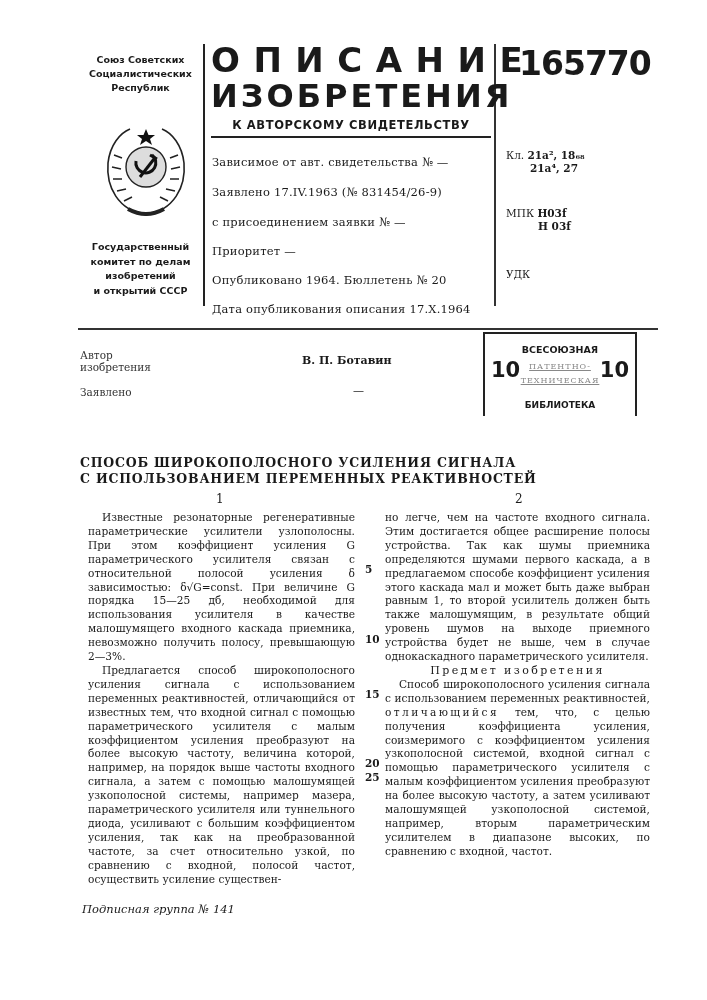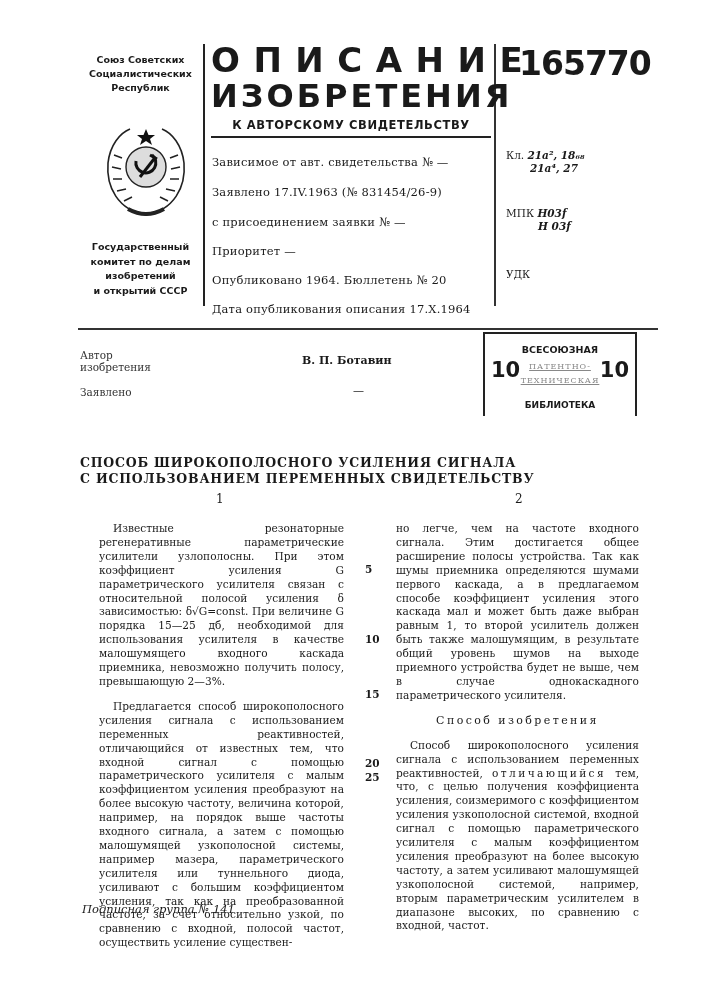--- a/index.html
+++ b/index.html
@@ -26,40 +26,40 @@
     font-weight: bold; font-size: 32px; letter-spacing: 3px; line-height: 34px; white-space: nowrap; }
   .subtitle { left: 211px; top: 118px; width: 280px; text-align: center; font-family: "DejaVu Sans", sans-serif;
     font-weight: bold; font-size: 11.5px; letter-spacing: 0.6px; }
   .subtitle-rule { left: 211px; top: 136px; width: 280px; height: 2px; background: #222; }
 
   .meta { left: 212px; font-size: 11.5px; white-space: nowrap; letter-spacing: 0.2px; }
 
   .patnum { left: 502px; top: 44px; font-family: "DejaVu Sans", sans-serif; font-weight: bold;
     font-size: 33px; letter-spacing: -1px; margin-left: 17px; }
   .rmeta { left: 506px; font-size: 10.5px; line-height: 13px; white-space: nowrap; }
-  .rmeta b { font-weight: bold; font-style: italic; }
+  .rmeta b { font-weight: bold; }
 
   .hrule { left: 78px; top: 328px; width: 580px; height: 1.5px; background: #333; }
 
   .small-label { left: 80px; font-size: 10.5px; line-height: 12px; color: #333; }
   .author-name { left: 302px; top: 354px; font-size: 11px; font-weight: bold; }
   .applicant-dash { left: 353px; top: 384px; font-size: 11px; }
 
   .stamp { left: 483px; top: 323px; width: 150px; height: 82px; border-left: 2px solid #222; border-right: 2px solid #222; border-top: 2px solid #222; margin-top: 9px; }
   .stamp-top { left: 0; top: 10px; width: 100%; text-align: center; font-family: "DejaVu Sans", sans-serif; font-weight: bold; font-size: 9.5px; }
   .stamp-num { top: 24px; font-family: "DejaVu Sans", sans-serif; font-weight: bold; font-size: 21px; }
   .stamp-mid { left: 0; width: 100%; text-align: center; font-size: 8px; color: #888; letter-spacing: 1px; text-decoration: underline; }
   .stamp-bot { left: 0; top: 66px; width: 100%; text-align: center; font-family: "DejaVu Sans", sans-serif; font-weight: bold; font-size: 9px; }
 
   .doc-title { left: 80px; top: 455px; width: 575px; text-align: left; font-weight: bold;
     font-size: 12.5px; line-height: 16px; letter-spacing: 0.8px; }
 
   .colnum { font-size: 12px; }
   .col { font-size: 10.6px; line-height: 13.9px; text-align: justify; }
-  .col p { margin: 11px; text-indent: 14px; }
+  .col p { margin: 0; text-indent: 14px; }
   .col p.noindent { text-indent: 0; }
   .col1 { left: 88px; top: 511px; width: 267px; }
   .col2 { left: 385px; top: 511px; width: 265px; }
   .section-head { text-align: center; letter-spacing: 2.4px; font-size: 11px; margin: 12px 0 10px 0; text-indent: 0 !important; }
   .spaced { letter-spacing: 2.4px; }
 
   .linenum { left: 365px; font-size: 10.5px; font-weight: bold; width: 20px; text-align: left; }
 
   .footer { left: 82px; top: 902px; font-size: 11.5px; font-style: italic; }
 </style>
@@ -139,36 +139,36 @@
   <div class="abs stamp-top">ВСЕСОЮЗНАЯ</div>
   <div class="abs stamp-num" style="left:6px">10</div>
   <div class="abs stamp-num" style="right:6px">10</div>
   <div class="abs stamp-mid" style="top:28px">ПАТЕНТНО-</div>
   <div class="abs stamp-mid" style="top:42px">ТЕХНИЧЕСКАЯ</div>
   <div class="abs stamp-bot">БИБЛИОТЕКА</div>
 </div>
 
 <div class="abs doc-title">
   <div>СПОСОБ ШИРОКОПОЛОСНОГО УСИЛЕНИЯ СИГНАЛА</div>
-  <div>С ИСПОЛЬЗОВАНИЕМ ПЕРЕМЕННЫХ СВИДЕТЕЛЬСТВУ</div>
+  <div>С ИСПОЛЬЗОВАНИЕМ ПЕРЕМЕННЫХ РЕАКТИВНОСТЕЙ</div>
 </div>
 
 <div class="abs colnum" style="left:216px; top:492px">1</div>
 <div class="abs colnum" style="left:515px; top:492px">2</div>
 
 <div class="abs col col1">
   <p>Известные резонаторные регенеративные параметрические усилители узлополосны. При этом коэффициент усиления G параметрического усилителя связан с относительной полосой усиления δ зависимостью: δ√G=const. При величине G порядка 15—25 дб, необходимой для использования усилителя в качестве малошумящего входного каскада приемника, невозможно получить полосу, превышающую 2—3%.</p>
   <p>Предлагается способ широкополосного усиления сигнала с использованием переменных реактивностей, отличающийся от известных тем, что входной сигнал с помощью параметрического усилителя с малым коэффициентом усиления преобразуют на более высокую частоту, величина которой, например, на порядок выше частоты входного сигнала, а затем с помощью малошумящей узкополосной системы, например мазера, параметрического усилителя или туннельного диода, усиливают с большим коэффициентом усиления, так как на преобразованной частоте, за счет относительно узкой, по сравнению с входной, полосой частот, осуществить усиление существен-</p>
 </div>
 
 <div class="abs linenum" style="top:563px">5</div>
 <div class="abs linenum" style="top:633px">10</div>
 <div class="abs linenum" style="top:688px">15</div>
 <div class="abs linenum" style="top:757px">20</div>
 <div class="abs linenum" style="top:771px">25</div>
 
 <div class="abs col col2">
   <p class="noindent">но легче, чем на частоте входного сигнала. Этим достигается общее расширение полосы устройства. Так как шумы приемника определяются шумами первого каскада, а в предлагаемом способе коэффициент усиления этого каскада мал и может быть даже выбран равным 1, то второй усилитель должен быть также малошумящим, в результате общий уровень шумов на выходе приемного устройства будет не выше, чем в случае однокаскадного параметрического усилителя.</p>
-  <p class="section-head">Способ изобретения</p>
+  <p class="section-head">Предмет изобретения</p>
   <p><span>Способ широкополосного усиления сигнала с использованием переменных реактивностей,</span> <span class="spaced">отличающийся</span><span> тем, что, с целью получения коэффициента усиления, соизмеримого с коэффициентом усиления узкополосной системой, входной сигнал с помощью параметрического усилителя с малым коэффициентом усиления преобразуют на более высокую частоту, а затем усиливают малошумящей узкополосной системой, например, вторым параметрическим усилителем в диапазоне высоких, по сравнению с входной, частот.</span></p>
 </div>
 
 <div class="abs footer">Подписная группа № 141</div>
 
 </body></html>

